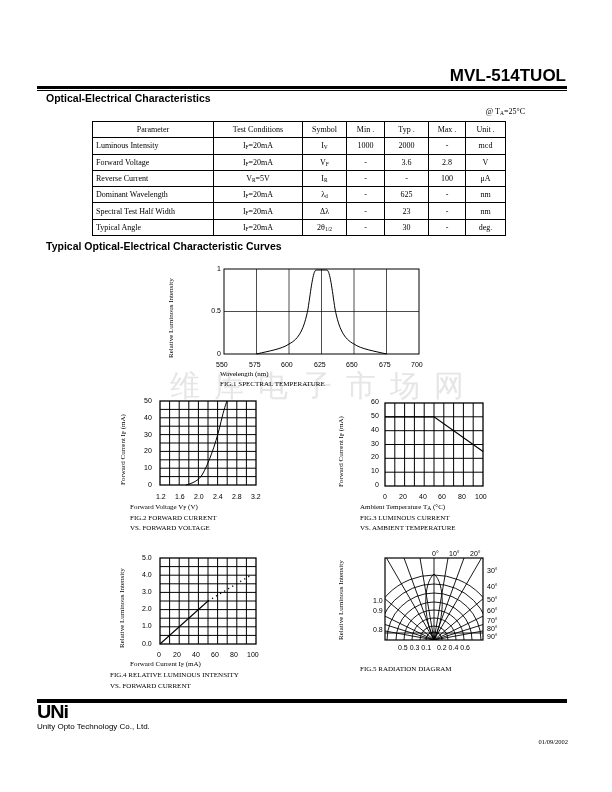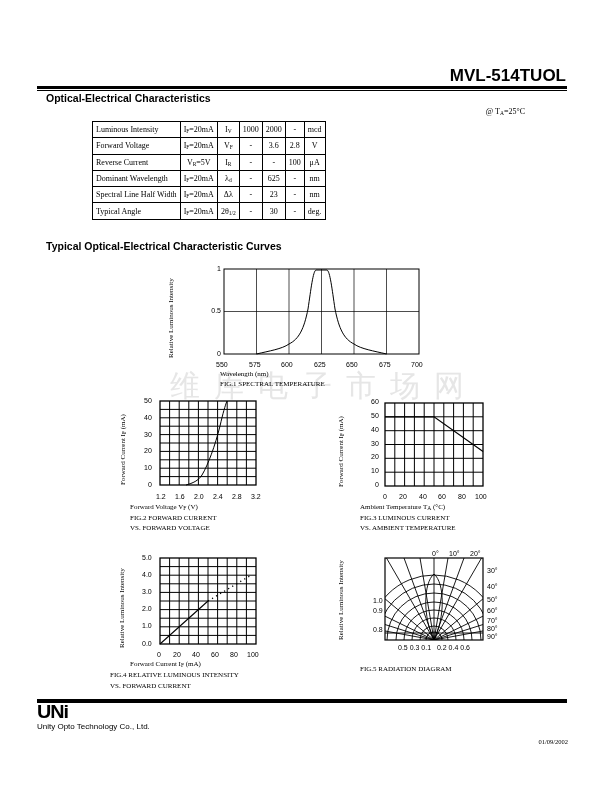--- a/index.html
+++ b/index.html
@@ -27,20 +27,29 @@
 <body>
 
 <div class="abs part">MVL-514TUOL</div>
 <div class="abs rule-thick" style="top:86px"></div>
 <div class="abs rule-thin" style="top:90px"></div>
 <div class="abs sec-title" style="left:46px;top:92px">Optical-Electrical Characteristics</div>
 <div class="abs cond"><span>@ T</span><sub>A</sub><span>=25°C</span></div>
 
 <table class="spec">
   <tbody>
+      <tr>
+    <td style="width:121px">Parameter</td>
+    <td style="width:89px">Test Conditions</td>
+    <td style="width:44px">Symbol</td>
+    <td style="width:38px">Min .</td>
+    <td style="width:44px">Typ .</td>
+    <td style="width:37px">Max .</td>
+    <td style="width:40px">Unit .</td>
+  </tr>
   <tr>
         <td class="l">Luminous Intensity</td>
         <td><span>I</span><sub>F</sub><span>=20mA</span></td>
         <td><span>I</span><sub>V</sub></td>
         <td>1000</td>
         <td>2000</td>
         <td>-</td>
         <td>mcd</td>
       </tr>
   <tr>
@@ -64,21 +73,21 @@
   <tr>
         <td class="l">Dominant Wavelength</td>
         <td><span>I</span><sub>F</sub><span>=20mA</span></td>
         <td><span>λ</span><sub>d</sub></td>
         <td>-</td>
         <td>625</td>
         <td>-</td>
         <td>nm</td>
       </tr>
   <tr>
-        <td class="l">Spectral Line Half Width</td>
+        <td class="l">Spectral Test Half Width</td>
         <td><span>I</span><sub>F</sub><span>=20mA</span></td>
         <td><span>Δλ</span><sub></sub></td>
         <td>-</td>
         <td>23</td>
         <td>-</td>
         <td>nm</td>
       </tr>
   <tr>
         <td class="l">Typical Angle</td>
         <td><span>I</span><sub>F</sub><span>=20mA</span></td>

